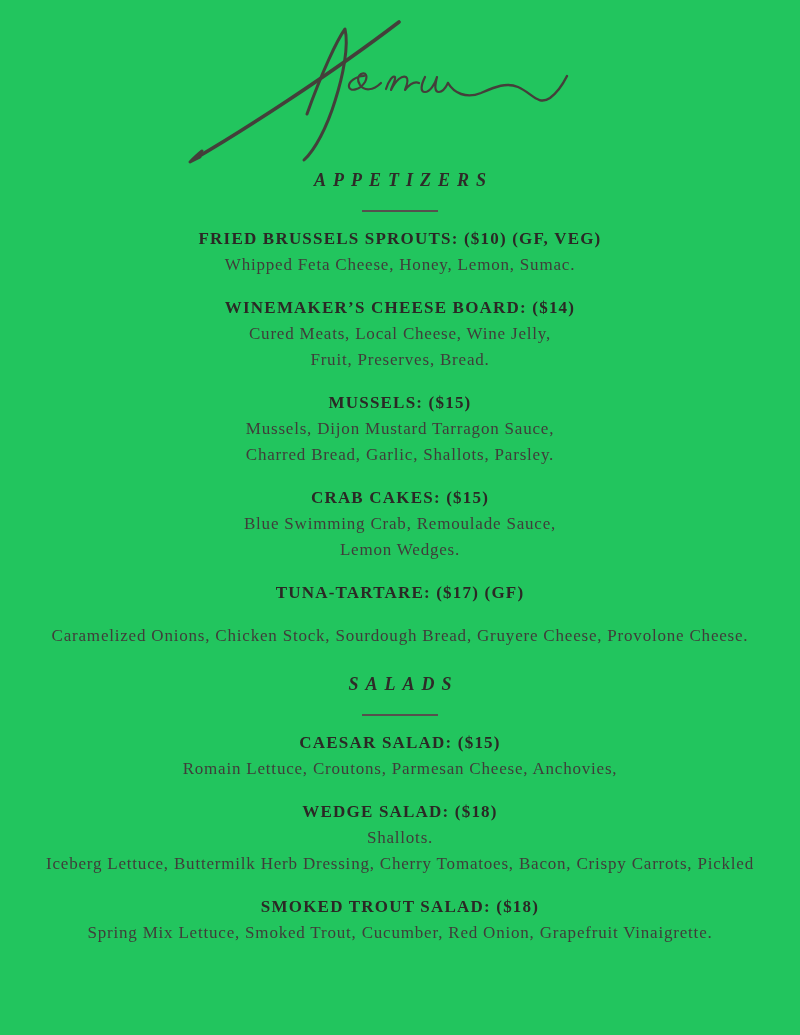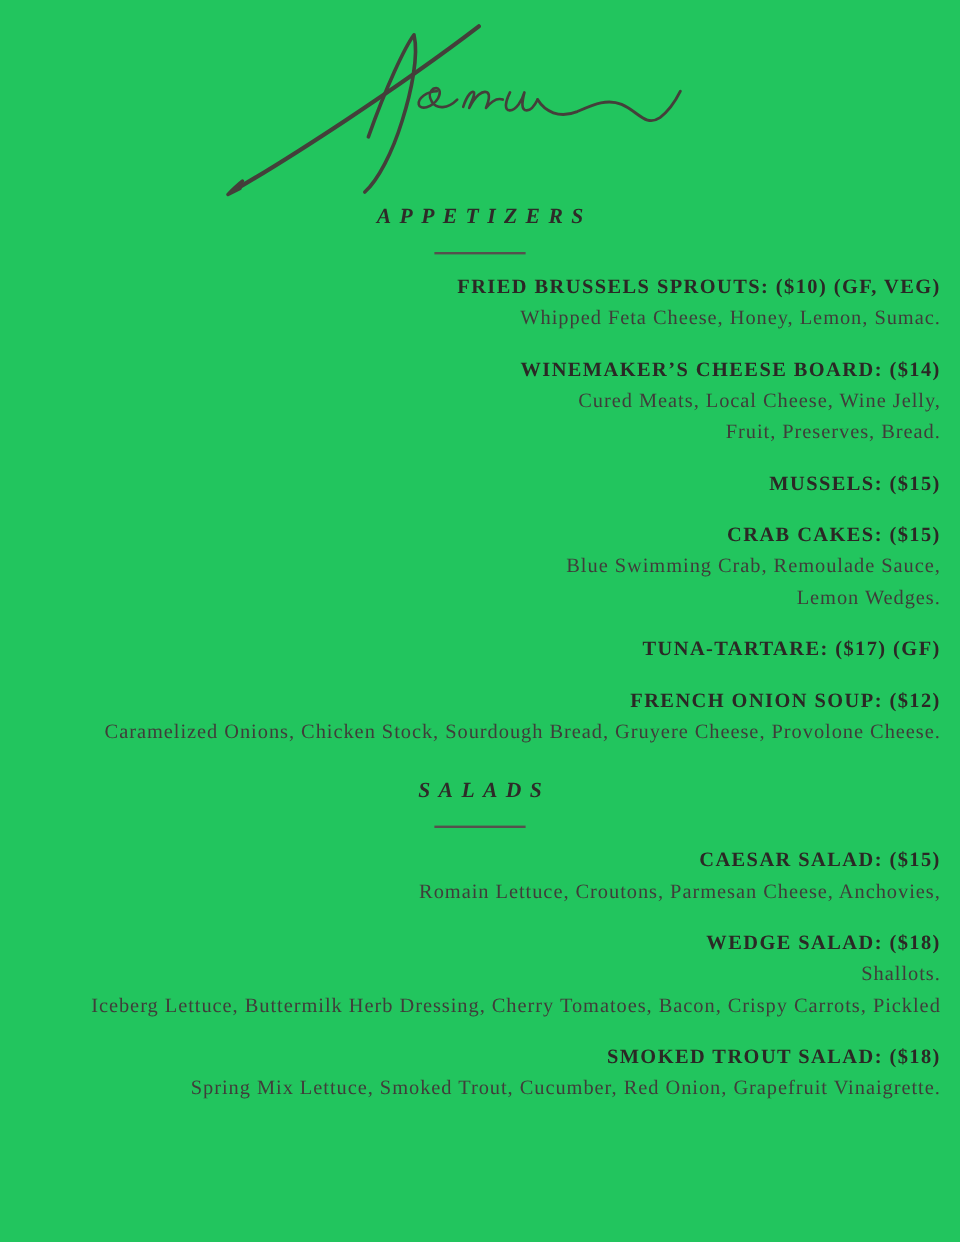--- a/index.html
+++ b/index.html
@@ -43,21 +43,20 @@
     text-indent: 7px; 
   }
   .heading-underline {
     width: 76px;
     height: 2px;
     background: #55514d;
     margin: 3px auto 0 auto;
   }
   .section-items {
     margin-top: 14px;
-    text-align: right;
   }
   .menu-item {
     margin-bottom: 17px;
   }
   .item-title {
     font-weight: 700;
     font-size: 17px;
     line-height: 26px;
     letter-spacing: 1.2px;
     color: #2b2825;
@@ -113,36 +112,39 @@
   <div class="menu-item">
     <div class="item-title">WINEMAKER’S CHEESE BOARD: ($14)</div>
     <div class="item-description">
                 <span class="desc-line">Cured Meats, Local Cheese, Wine Jelly,</span>
                 <span class="desc-line">Fruit, Preserves, Bread.</span>
               </div>
   </div>
 
   <div class="menu-item">
     <div class="item-title">MUSSELS: ($15)</div>
+    <div class="item-description">
+                <span class="desc-line">Mussels, Dijon Mustard Tarragon Sauce,</span>
+                <span class="desc-line">Charred Bread, Garlic, Shallots, Parsley.</span>
+              </div>
   </div>
 
   <div class="menu-item">
     <div class="item-title">CRAB CAKES: ($15)</div>
     <div class="item-description">
                 <span class="desc-line">Blue Swimming Crab, Remoulade Sauce,</span>
                 <span class="desc-line">Lemon Wedges.</span>
               </div>
   </div>
 
   <div class="menu-item">
     <div class="item-title">TUNA-TARTARE: ($17) (GF)</div>
   </div>
 
   <div class="menu-item">
-    <div class="item-title">FRENCH ONION SOUP: ($12)</div>
     <div class="item-description">
                 <span class="desc-line">Caramelized Onions, Chicken Stock, Sourdough Bread, Gruyere Cheese, Provolone Cheese.</span>
               </div>
   </div>
 </div>
   </section>
 
   <section class="section">
     <h2 class="section-heading">SALADS</h2>
     <div class="heading-underline"></div>

